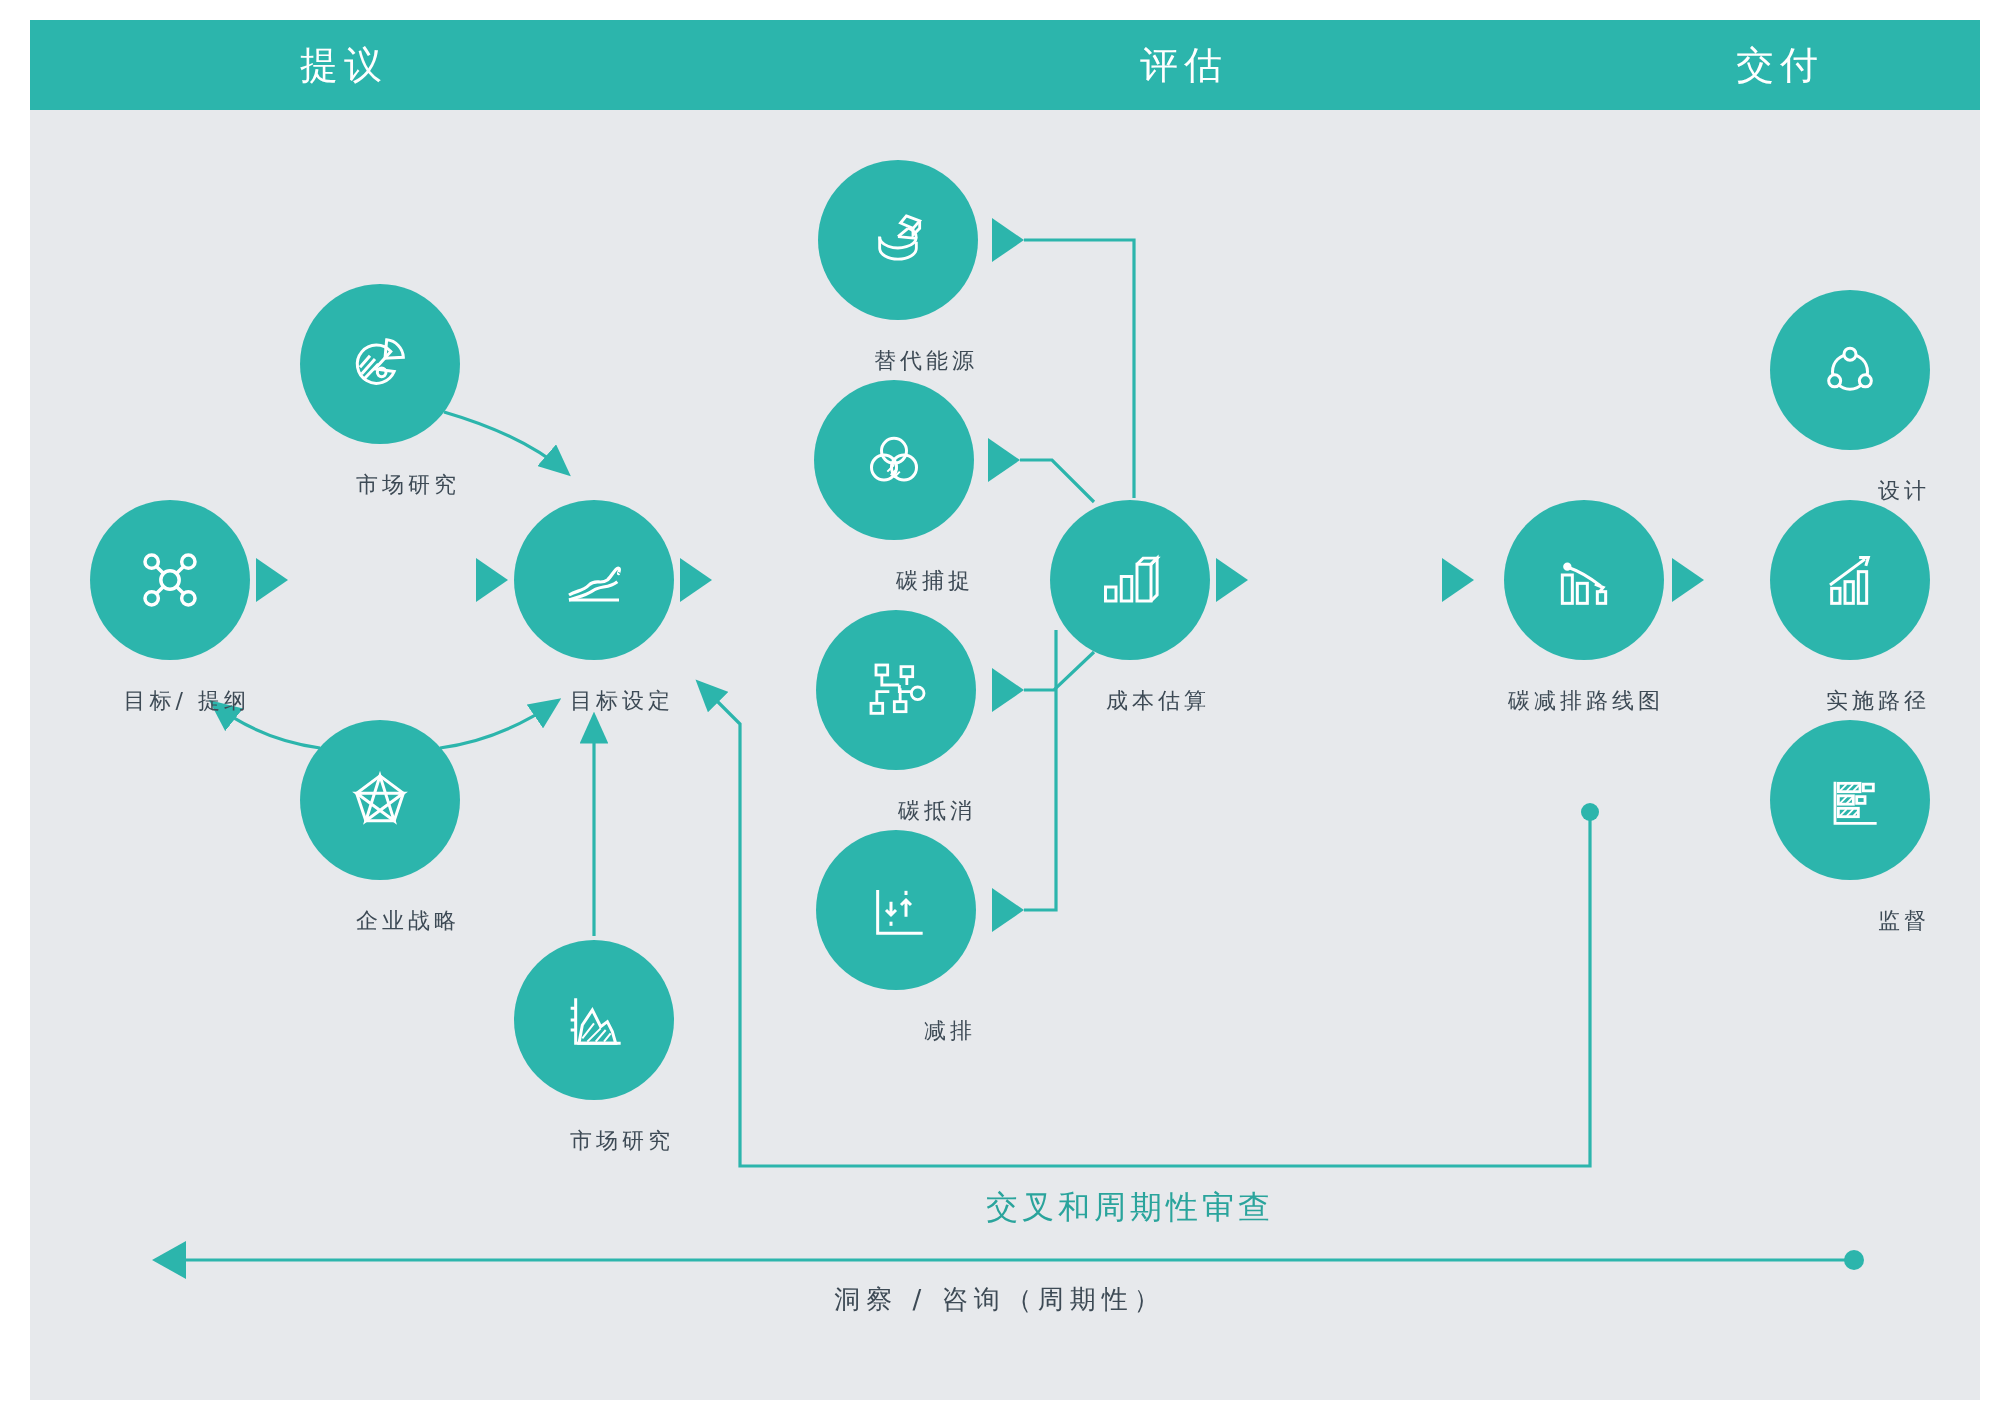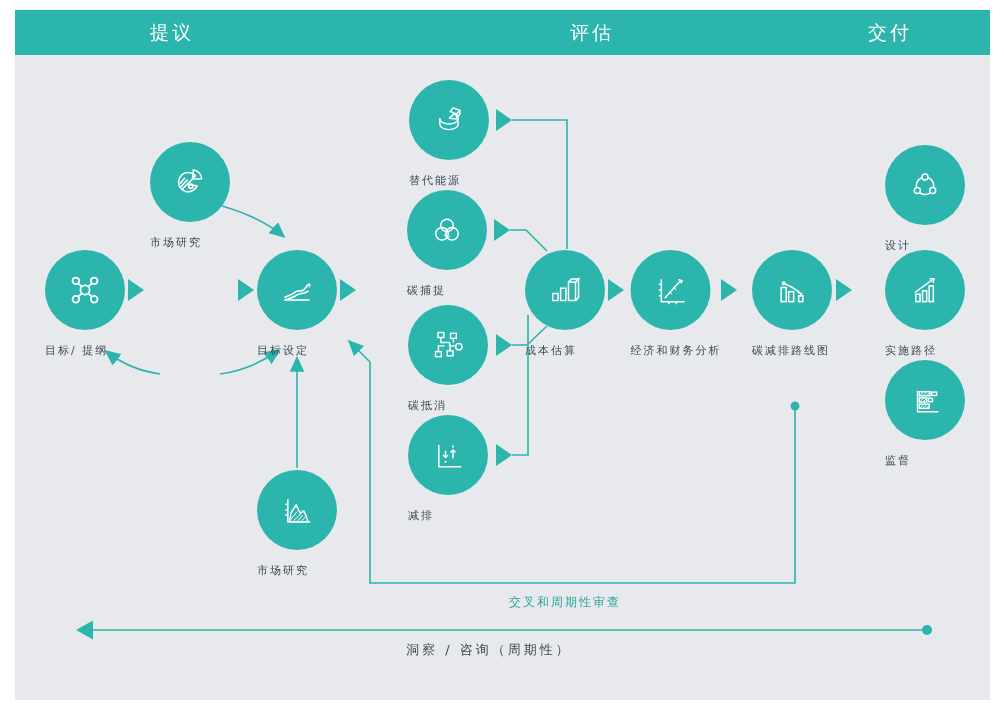--- a/index.html
+++ b/index.html
@@ -2,24 +2,24 @@
 <html><head>
 <meta charset="utf-8">
 <style>
   * { margin: 0; padding: 0; box-sizing: border-box; }
   body { font-family: "DejaVu Sans", "Liberation Sans", sans-serif; background: #ffffff; }
   .stage { position: relative; width: 1004px; height: 712px; background: #ffffff; overflow: hidden; }
   .panel { position: absolute; left: 15px; top: 10px; width: 975px; height: 690px; background: #e7e9ec; }
   .header-bar { position: absolute; left: 15px; top: 10px; width: 975px; height: 45px; background: #2cb5ac; z-index: 3; }
   .phase-label { position: absolute; top: 50%; transform: translate(-50%,-50%); color: #ffffff; font-size: 19px; letter-spacing: 3px; white-space: nowrap; }
   .connector-layer { position: absolute; left: 0; top: 0; z-index: 1; }
-  .node { position: absolute; z-index: 2; display: flex; flex-direction: column; align-items: flex-start; transform: translateX(-50%); }
+  .node { position: absolute; z-index: 2; display: flex; flex-direction: column; align-items: flex-end; transform: translateX(-50%); }
   .circle { width: 80px; height: 80px; border-radius: 50%; background: #2cb5ac; display: flex; align-items: center; justify-content: center; }
   .node-label { margin-top: 13px; font-size: 11px; color: #3d4a55; letter-spacing: 2px; white-space: nowrap; }
-  .annotation-teal { position: absolute; transform: translateX(-50%); color: #2aa49c; font-size: 12px; letter-spacing: 2px; z-index: 2; white-space: nowrap; }
+  .annotation-teal { position: absolute; transform: translateX(-50%); color: #2aa49c; font-size: 16px; letter-spacing: 2px; z-index: 2; white-space: nowrap; }
   .annotation-dark { position: absolute; transform: translateX(-50%); color: #3d4a55; font-size: 13px; letter-spacing: 3px; z-index: 2; white-space: nowrap; }
   svg.icon { display: block; }
 </style>
 </head>
 <body>
 
 <div class="stage">
 
   <div class="panel"></div>
 
@@ -106,20 +106,31 @@
           <path d="M30.5,16.5 A11.5,11.5 0 1 0 32.5,28.5 L21,27 Z"></path>
           <path d="M28,9.5 A11,11 0 0 1 38,20 L27,20.5 Z"></path>
           <path d="M13,30 L21,21 M12,26 L18,19 M14,33.5 L23,24"></path>
           <circle cx="25" cy="29" r="2.6"></circle>
         </g>
       </svg>
     </div>
     <div class="node-label">市场研究</div>
   </div>
 
+  <div class="node" style="left:190px;top:360px">
+    <div class="circle">
+      <svg class="icon" width="40" height="40" viewBox="0 0 48 48">
+        <g stroke="#fff" stroke-width="1.8" fill="none" stroke-linejoin="miter">
+          <path d="M24,9.5 L38,20 L32.5,36.5 L15.5,36.5 L10,20 Z"></path>
+          <path d="M24,9.5 L32.5,36.5 L10,20 L38,20 L15.5,36.5 Z"></path>
+        </g>
+      </svg>
+    </div>
+    <div class="node-label">企业战略</div>
+  </div>
 
   <div class="node" style="left:297px;top:470px">
     <div class="circle">
       <svg class="icon" width="40" height="40" viewBox="0 0 48 48">
         <g stroke="#fff" stroke-width="1.8" fill="none">
           <path d="M13,11 V38 H40"></path>
           <path d="M10,17 H13 M10,24 H13 M10,30 H13"></path>
           <path d="M15,38 L17,27 L23,18 L28,28 L32,25 L35,31 L37,38 Z"></path>
           <path d="M17,35 L24,26 M20,37 L28,29 M25,37 L31,30 M30,37 L34,32" stroke-width="1.2"></path>
         </g>
@@ -197,35 +208,20 @@
           <rect x="19" y="22" width="6" height="14"></rect>
           <rect x="28" y="15" width="8" height="21"></rect>
           <path d="M28,15 L31.5,11.5 L39.5,11.5 L36,15"></path>
           <path d="M36,15 L39.5,11.5 V32.5 L36,36"></path>
         </g>
       </svg>
     </div>
     <div class="node-label">成本估算</div>
   </div>
 
-  <div class="node" style="left:676px;top:250px">
-    <div class="circle">
-      <svg class="icon" width="40" height="40" viewBox="0 0 48 48">
-        <g stroke="#fff" stroke-width="1.8" fill="none">
-          <path d="M13,11 V38 H41"></path>
-          <path d="M10,17 H13 M10,24 H13 M10,31 H13"></path>
-          <path d="M22,38 V41 M31,38 V41"></path>
-          <path d="M17,34 L36,13"></path>
-          <path d="M33.5,11.5 L38,13 L36.2,15.8"></path>
-          <path d="M22.5,26 L25.5,29 M27.5,20.5 L30.5,23.5" stroke-width="1.3"></path>
-        </g>
-      </svg>
-    </div>
-    <div class="node-label">经济和财务分析</div>
-  </div>
 
   <div class="node" style="left:792px;top:250px">
     <div class="circle">
       <svg class="icon" width="40" height="40" viewBox="0 0 48 48">
         <g stroke="#fff" stroke-width="1.8" fill="none">
           <rect x="11" y="21" width="6" height="17"></rect>
           <rect x="20" y="26" width="6" height="12"></rect>
           <rect x="32" y="31" width="5" height="7"></rect>
           <circle cx="14" cy="16" r="1.6" fill="#fff"></circle>
           <path d="M15.5,16.8 C22,19 28,23 34,27.5"></path>
@@ -276,15 +272,15 @@
           <rect x="28" y="22" width="5" height="4"></rect>
           <rect x="17" y="29" width="12" height="5"></rect>
           <path d="M18,18.5 L22,14.5 M22,18.5 L26,14.5 M26,18.5 L29.5,15 M18,26 L22,22 M22,26 L25.5,22.5 M18,33.5 L22,29.5 M22,33.5 L26,29.5 M26,33.5 L28.5,31" stroke-width="1.1"></path>
         </g>
       </svg>
     </div>
     <div class="node-label">监督</div>
   </div>
 
   <div class="annotation-teal" style="left:565px;top:594px">交叉和周期性审查</div>
-  <div class="annotation-dark" style="left:489px;top:641px">洞察 / 咨询（周期性）</div>
+  <div class="annotation-dark" style="left:500px;top:641px">洞察 / 咨询（周期性）</div>
 
 </div>
 
 </body></html>

